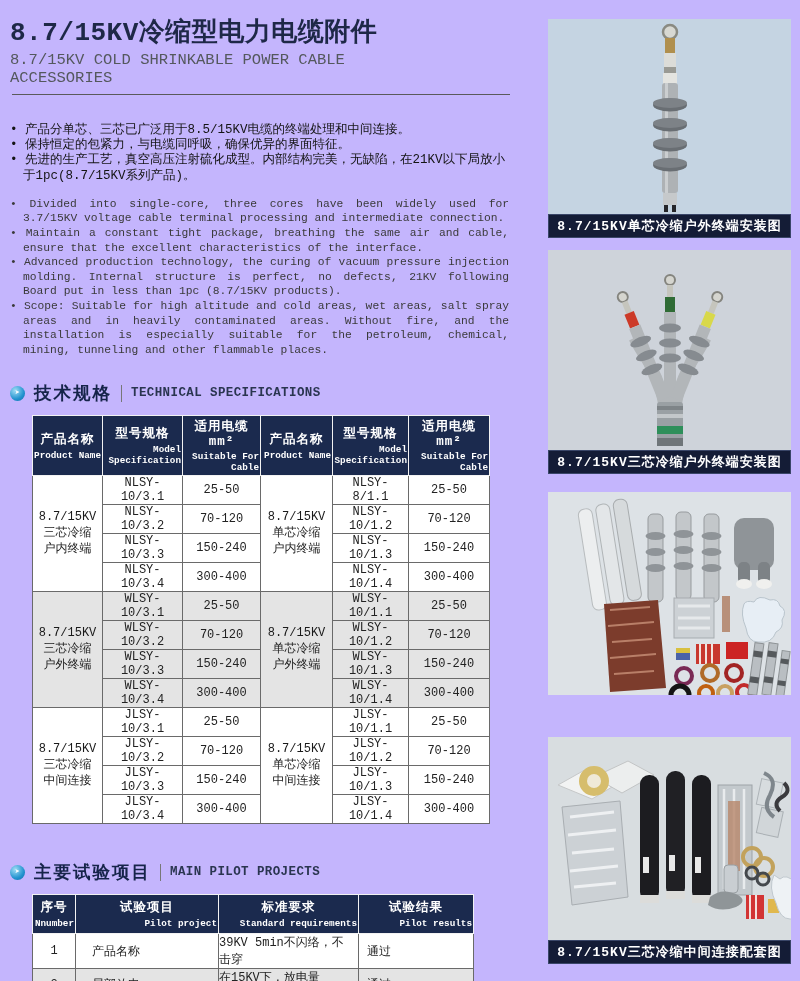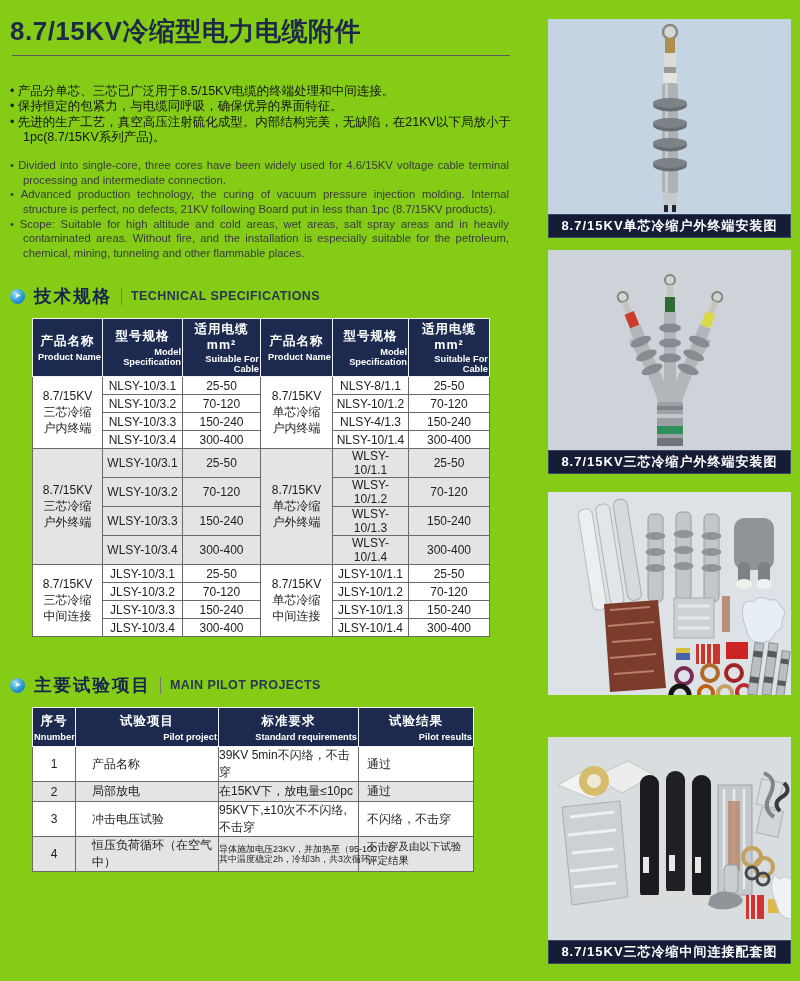--- a/index.html
+++ b/index.html
@@ -1,17 +1,17 @@
 <!DOCTYPE html>
 <html><head>
 <meta charset="utf-8">
 <style>
   html,body{margin:0;padding:0;background:#fff;}
-  .page{position:relative;width:800px;height:981px;background:#84cc16;overflow:hidden;
-        font-family:Liberation Sans, sans-serif;color:#222;}
+  .page{position:relative;width:800px;height:981px;background:#c4b5fd;overflow:hidden;
+        font-family:Liberation Mono, monospace;color:#222;}
   .left-col{position:absolute;left:10px;top:0;width:502px;}
   .title-zh{margin-top:14px;font-size:26px;font-weight:bold;color:#1e2847;letter-spacing:0.5px;}
   .title-en{margin-top:3px;font-size:15.5px;color:#54585d;width:345px;line-height:1.15;}
   .title-rule{margin-top:6px;border:none;border-top:1.5px solid #5a5a5a;width:498px;}
   ul.bullets{list-style:none;margin:0;padding:0;}
   ul.bullets-zh{margin-top:28px;font-size:12.5px;line-height:15.3px;color:#141414;}
   ul.bullets-en{margin-top:13px;font-size:11.3px;line-height:14.6px;color:#3a3a3a;text-align:justify;width:499px;}
   ul.bullets li{padding-left:13px;text-indent:-13px;}
   ul.bullets li::before{content:"\2022\00a0";}
   .sec-head{display:flex;align-items:center;gap:9px;margin-top:24px;}
@@ -47,29 +47,31 @@
   .caption{height:22px;background:#141c36;border:1px solid #3a4668;color:#fff;font-weight:bold;
            font-size:13px;display:flex;align-items:center;justify-content:center;letter-spacing:1px;}
 </style>
 </head>
 <body>
 
 <div class="page">
 
   <div class="left-col">
     <div class="title-zh">8.7/15KV冷缩型电力电缆附件</div>
+    <div class="title-en">8.7/15KV COLD SHRINKABLE POWER CABLE ACCESSORIES</div>
     <hr class="title-rule">
 
     <ul class="bullets bullets-zh" id="bullets-zh">
         <li>产品分单芯、三芯已广泛用于8.5/15KV电缆的终端处理和中间连接。</li>
         <li>保持恒定的包紧力，与电缆同呼吸，确保优异的界面特征。</li>
         <li>先进的生产工艺，真空高压注射硫化成型。内部结构完美，无缺陷，在21KV以下局放小于1pc(8.7/15KV系列产品)。</li>
       </ul>
     <ul class="bullets bullets-en" id="bullets-en">
-        <li>Divided into single-core, three cores have been widely used for 4.6/15KV voltage cable terminal processing and intermediate connection.</li>
+        <li>Divided into single-core, three cores have been widely used for 3.7/15KV voltage cable terminal processing and intermediate connection.</li>
+        <li>Maintain a constant tight package, breathing the same air and cable, ensure that the excellent characteristics of the interface.</li>
         <li>Advanced production technology, the curing of vacuum pressure injection molding. Internal structure is perfect, no defects, 21KV following Board put in less than 1pc (8.7/15KV products).</li>
         <li>Scope: Suitable for high altitude and cold areas, wet areas, salt spray areas and in heavily contaminated areas. Without fire, and the installation is especially suitable for the petroleum, chemical, mining, tunneling and other flammable places.</li>
       </ul>
 
     <div class="sec-head">
       <span class="ball-icon">➤</span>
       <span class="sec-zh">技术规格</span>
       <span class="sec-bar"></span>
       <span class="sec-en">TECHNICAL SPECIFICATIONS</span>
     </div>
@@ -130,21 +132,21 @@
           </tr>
           <tr>
             <td>NLSY-10/3.2</td>
             <td>70-120</td>
             <td>NLSY-10/1.2</td>
             <td>70-120</td>
           </tr>
           <tr>
             <td>NLSY-10/3.3</td>
             <td>150-240</td>
-            <td>NLSY-4/1.3</td>
+            <td>NLSY-10/1.3</td>
             <td>150-240</td>
           </tr>
           <tr>
             <td>NLSY-10/3.4</td>
             <td>300-400</td>
             <td>NLSY-10/1.4</td>
             <td>300-400</td>
           </tr>
           <tr class="shaded">
             <td class="prod" rowspan="4">

